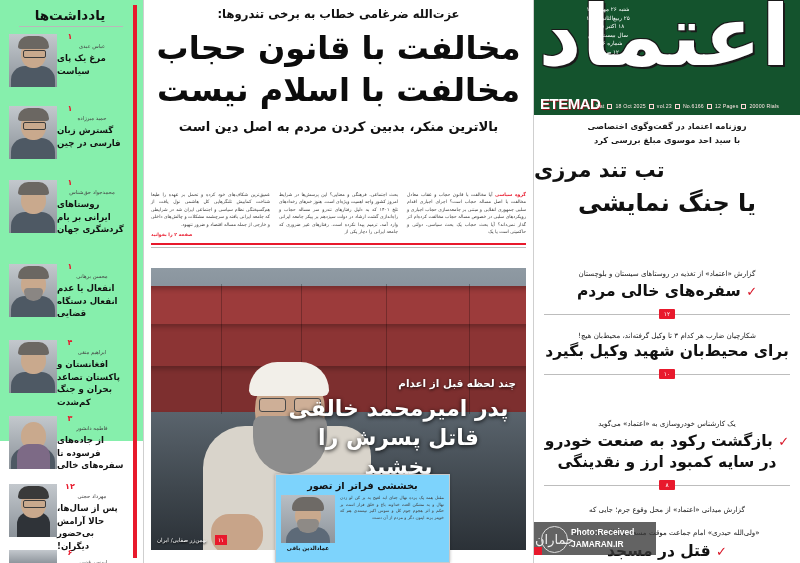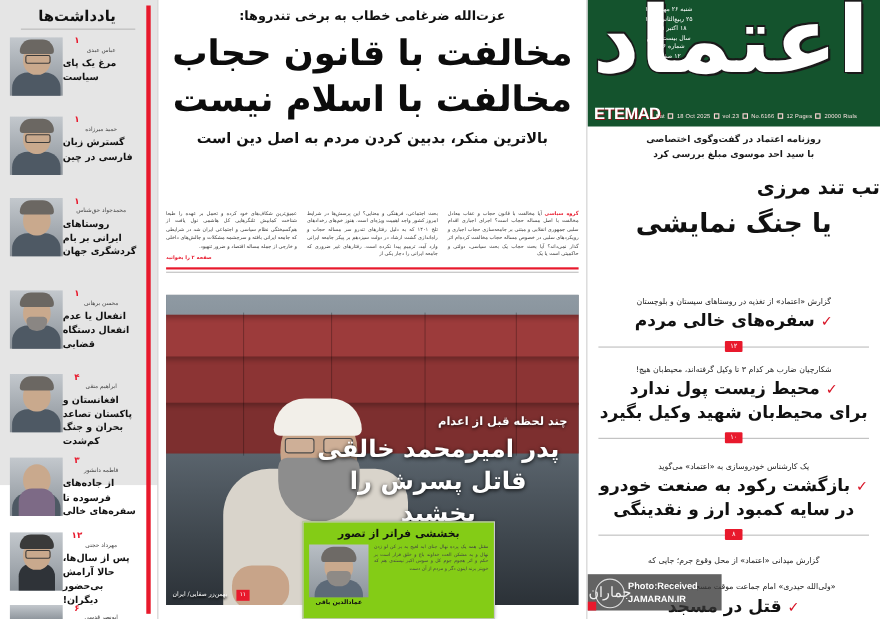--- a/index.html
+++ b/index.html
@@ -3,21 +3,21 @@
 <meta charset="utf-8">
 <style>
   html,body{margin:0;padding:0;background:#ffffff;}
   body{width:800px;height:563px;overflow:hidden;
        font-family:"DejaVu Sans","Liberation Sans",sans-serif;}
   #page{position:relative;width:800px;height:563px;background:#fff;}
 
   
   .col-left{position:absolute;left:534px;top:0;width:266px;height:563px;background:#fff;}
   .col-mid{position:absolute;left:143px;top:0;width:391px;height:563px;background:#fff;}
-  .col-right{position:absolute;left:0;top:0;width:143px;height:441px;background:#e5e5e5;}
+  .col-right{position:absolute;left:0;top:0;width:143px;height:441px;background:#86efac;}
 
   .vline{position:absolute;top:0;width:1px;height:563px;background:#cfcfcf;}
 
   
   .masthead{position:absolute;left:0;top:0;width:266px;height:115px;background:#14532d;overflow:hidden;}
   .logo-wrap{position:absolute;right:4px;top:-4px;width:262px;height:100px;}
   .logo-text{position:absolute;right:6px;top:-10px;font-size:84px;line-height:100px;color:#fff;
     font-family:"DejaVu Sans","Liberation Sans",sans-serif;font-weight:bold;letter-spacing:-4px;
     text-shadow:2px 2px 0 #1a1a1a, -1px -1px 0 #1a1a1a, 1px -1px 0 #1a1a1a, -1px 1px 0 #1a1a1a;
     white-space:nowrap;direction:rtl;}
@@ -27,21 +27,21 @@
   .mast-bottom{position:absolute;left:0;bottom:2px;width:266px;height:16px;}
   .etemad-en{position:absolute;left:6px;bottom:1px;font-size:15px;font-weight:bold;color:#fff;
     letter-spacing:-0.5px;font-family:"Liberation Sans",sans-serif;direction:ltr;
     text-shadow:1px 1px 0 #8a0f18;}
   .mast-meta{position:absolute;left:62px;bottom:4px;font-size:5.2px;color:#ffe6e6;direction:ltr;
     font-family:"Liberation Sans",sans-serif;letter-spacing:0.2px;white-space:nowrap;}
   .mast-meta span.sq{display:inline-block;width:3px;height:3px;border:0.6px solid #ffd7d7;margin:0 3px;vertical-align:middle;}
 
   
   .kicker{font-size:8.3px;line-height:13.5px;color:#1a1a1a;text-align:center;direction:rtl;font-weight:bold;}
-  .lead-head{font-size:18px;line-height:33px;color:#111;text-align:right;font-weight:bold;direction:rtl;}
+  .lead-head{font-size:21px;line-height:33px;color:#111;text-align:left;font-weight:bold;direction:rtl;}
   .lead-head2{font-size:24px;line-height:32px;color:#111;text-align:center;font-weight:bold;direction:rtl;}
 
   .sep{position:relative;height:10px;margin:7px 10px;}
   .sep:before{content:"";position:absolute;left:0;right:0;top:5px;height:1px;background:#bdbdbd;}
   .sep-num{position:absolute;left:50%;top:0;transform:translateX(-50%);background:#e8192c;color:#fff;
     font-size:6px;line-height:10px;padding:0 4px;border-radius:1px;min-width:8px;text-align:center;}
 
   .item-kicker{font-size:7.1px;line-height:11px;color:#222;direction:rtl;text-align:center;padding:0 4px;margin-top:12px;}
   .item-title{font-size:15.5px;line-height:21px;color:#111;font-weight:bold;direction:rtl;text-align:center;padding:0 3px;}
   .chk{color:#d81426;font-weight:bold;font-size:13px;}
@@ -78,21 +78,21 @@
   .overlay-kicker{position:absolute;right:10px;top:108px;width:230px;text-align:right;direction:rtl;
     font-size:10.4px;line-height:15px;font-weight:bold;color:#fff;text-shadow:0 1px 3px rgba(0,0,0,.9);}
   .overlay-head{position:absolute;right:10px;top:126px;width:235px;text-align:center;direction:rtl;
     font-size:22px;line-height:29px;font-weight:bold;color:#fff;text-shadow:0 1px 4px rgba(0,0,0,.95);}
 
   .photocred{position:absolute;left:6px;bottom:4px;direction:rtl;}
   .photocred .tag{display:inline-block;background:#e8192c;color:#fff;font-size:5.4px;line-height:8px;padding:1px 3px;}
   .photocred .txt{display:inline-block;color:#fff;font-size:5.6px;margin-right:3px;text-shadow:0 1px 2px #000;}
 
   
-  .inset{position:absolute;left:132px;top:474px;width:175px;height:89px;background:#84cc16;border:1px solid #c9c9c9;
+  .inset{position:absolute;left:132px;top:474px;width:175px;height:89px;background:#7dd3fc;border:1px solid #c9c9c9;
     box-shadow:0 0 3px rgba(0,0,0,.25);padding:4px 5px;box-sizing:border-box;}
   .inset-title{font-size:9.8px;line-height:13px;font-weight:bold;color:#111;text-align:center;direction:rtl;}
   .inset-flex{display:flex;direction:rtl;gap:5px;margin-top:3px;}
   .inset-txt{flex:1;font-size:4.3px;line-height:6.6px;color:#444;text-align:justify;direction:rtl;}
   .inset-ph{width:54px;}
   .inset-photo{width:54px;height:48px;background:linear-gradient(180deg,#b8bec4,#8e959c);position:relative;overflow:hidden;}
   .inset-photo .h{position:absolute;left:14px;top:6px;width:26px;height:28px;background:#c9a98d;border-radius:50% 50% 46% 46%;}
   .inset-photo .hair{position:absolute;left:11px;top:2px;width:32px;height:14px;background:#6e6a66;border-radius:16px 16px 4px 4px;}
   .inset-photo .b{position:absolute;left:5px;top:32px;width:44px;height:18px;background:#5d6a78;border-radius:14px 14px 0 0;}
   .inset-photo .bd{position:absolute;left:16px;top:24px;width:22px;height:14px;background:#8e8a86;border-radius:6px 6px 14px 14px;}
@@ -171,24 +171,20 @@
         <span class="chk">✓</span>
         <span>سفره‌های خالی مردم</span>
       </div>
       <div class="sep">
         <span class="sep-num">۱۲</span>
       </div>
     </div>
 
     <div style="position:absolute;left:0;top:318px;width:266px;">
       <div class="item-kicker">شکارچیان ضارب هر کدام ۳ تا وکیل گرفته‌اند، محیط‌بان هیچ!</div>
-      <div class="item-title" style="margin-top:2px;">
-        <span class="chk">✓</span>
-        <span>محیط زیست پول ندارد</span>
-      </div>
       <div class="item-title">برای محیط‌بان شهید وکیل بگیرد</div>
       <div class="sep">
         <span class="sep-num">۱۰</span>
       </div>
     </div>
 
     <div style="position:absolute;left:0;top:492px;width:266px;">
       <div class="item-kicker">گزارش میدانی «اعتماد» از محل وقوع جرم؛ جایی که</div>
       <div class="item-kicker">«ولی‌الله حیدری» امام جماعت موقت مسجد بقیه‌الله کشته شد</div>
       <div class="item-title" style="margin-top:3px;">

